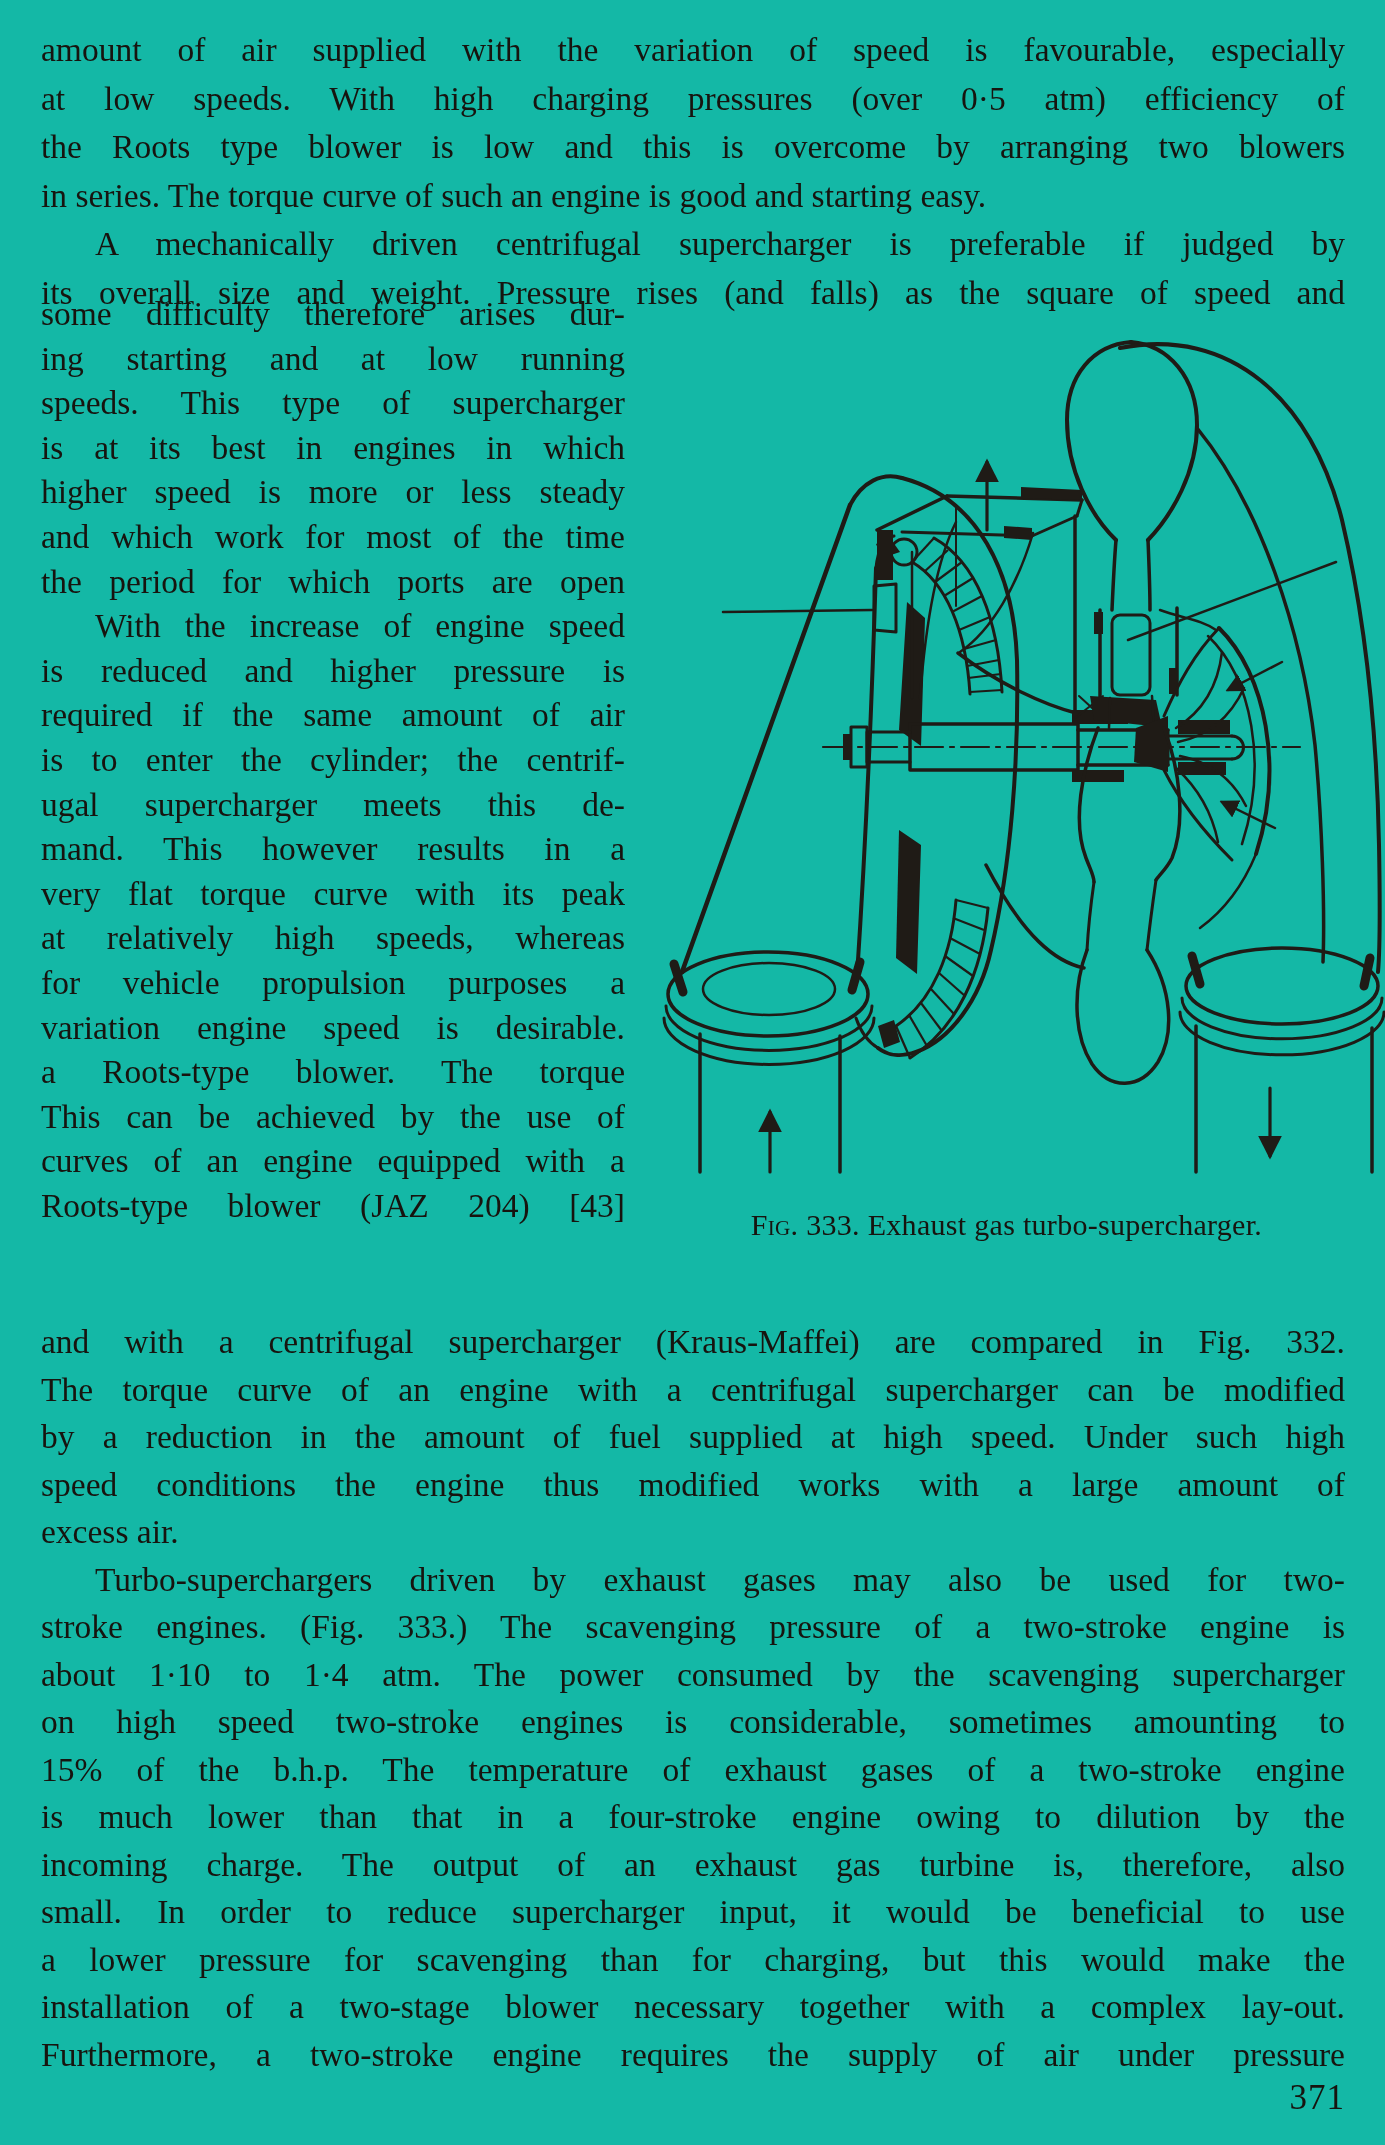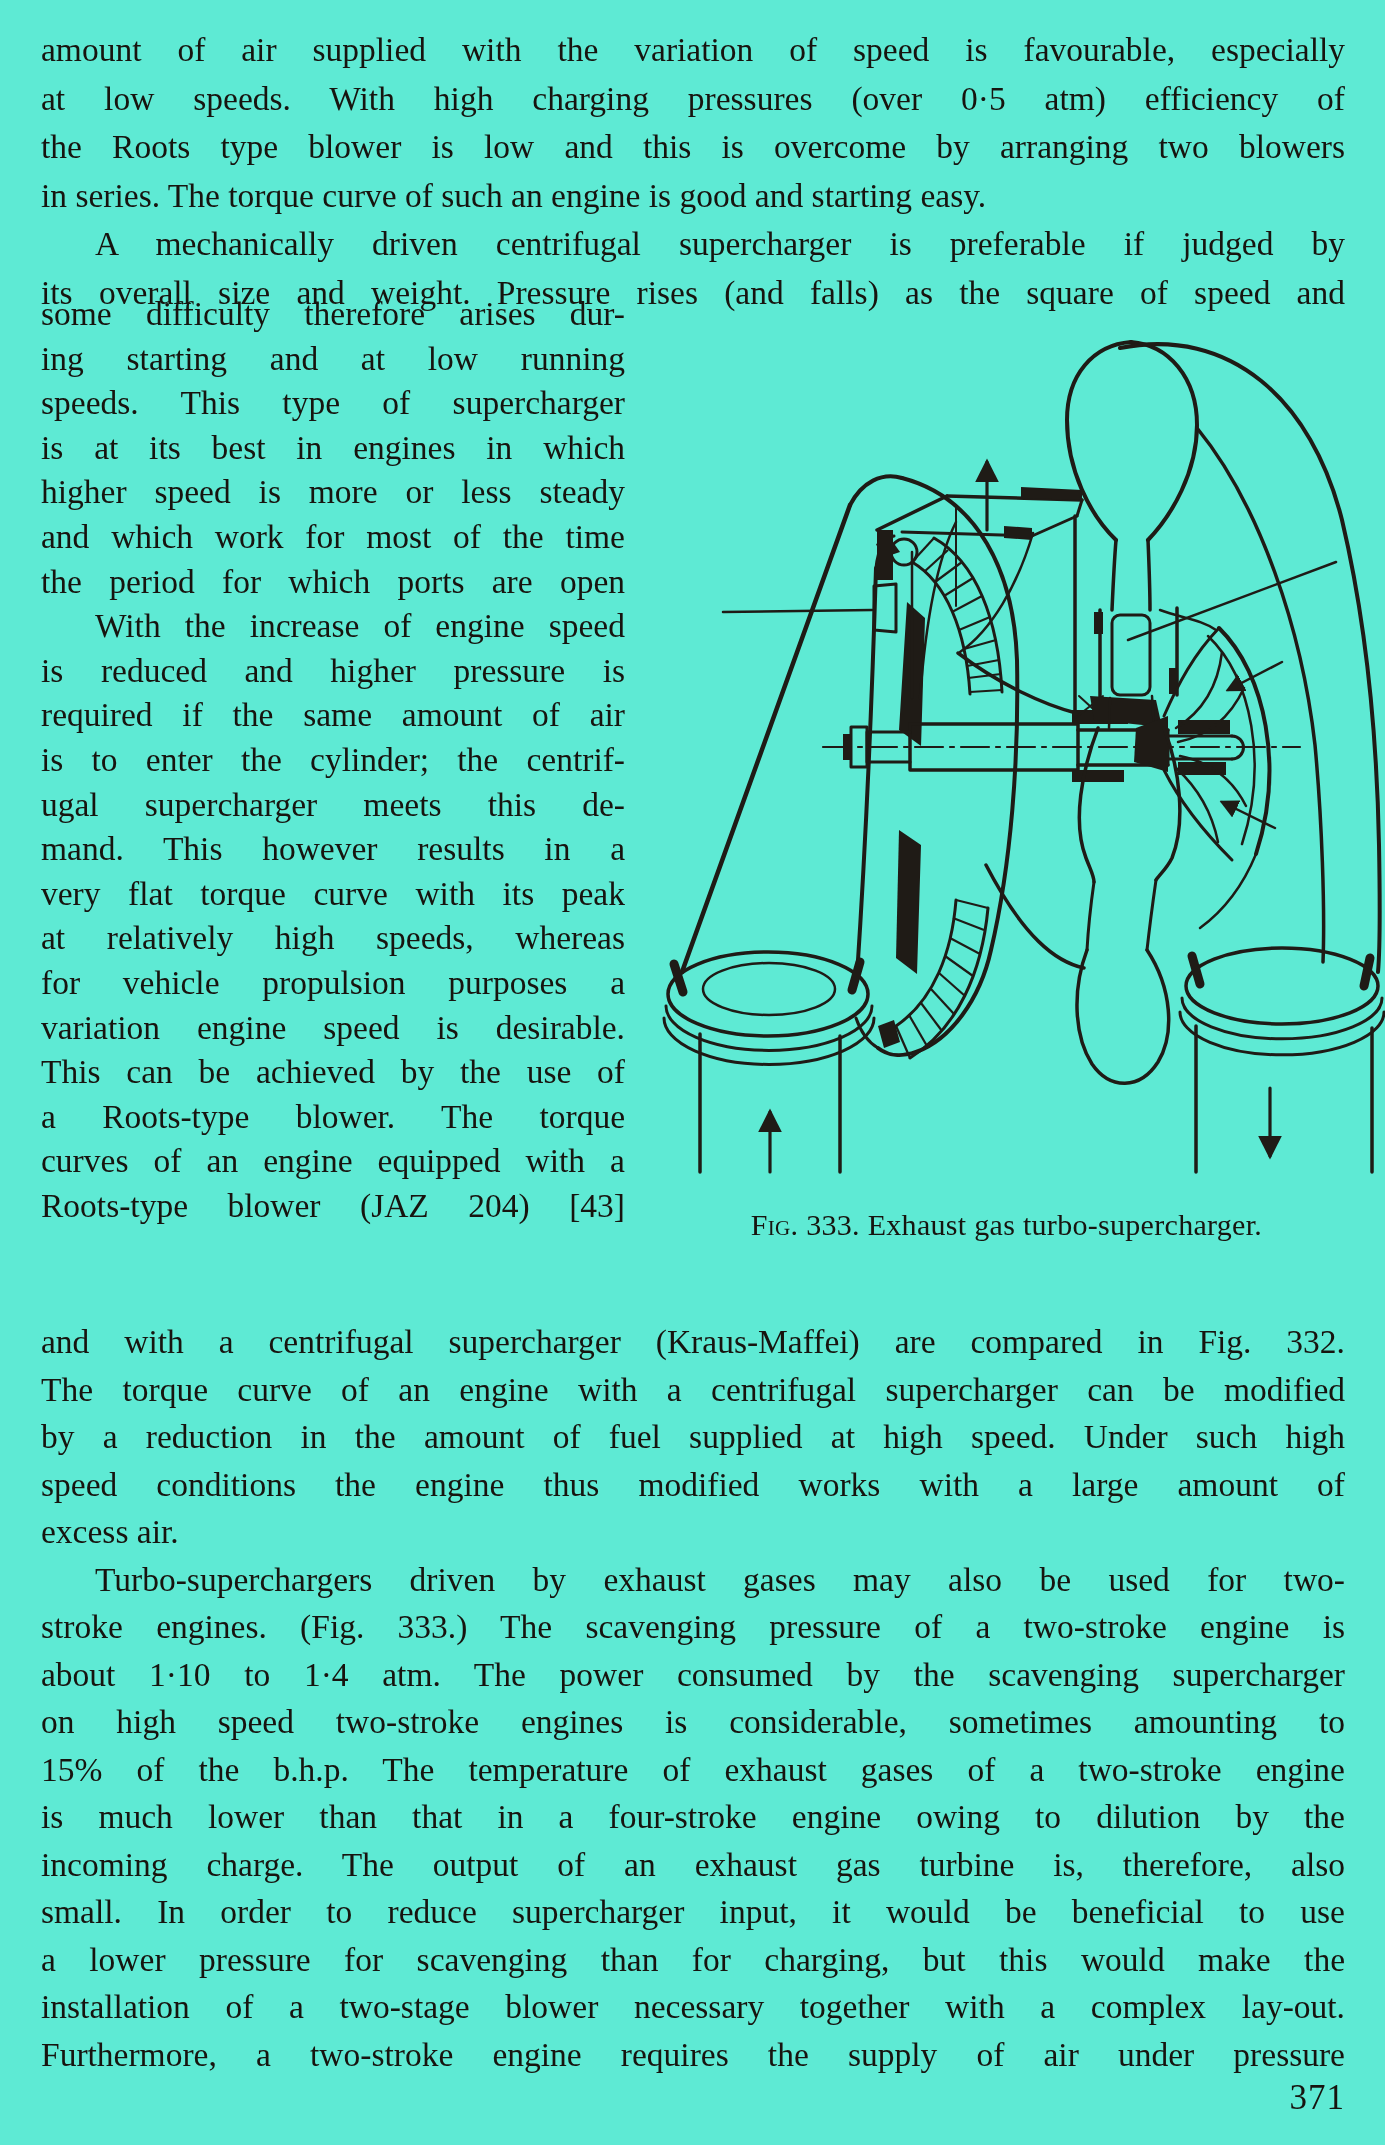--- a/index.html
+++ b/index.html
@@ -1,18 +1,18 @@
 <!DOCTYPE html>
 <html><head>
 <meta charset="utf-8">
 <style>
   html,body { margin:0; padding:0; background:#d8d5cc; }
   .page {
     position:relative; width:1385px; height:2145px;
-    background:#5eead4;
+    background:#14b8a6;
     font-family:"Liberation Serif", serif;
     color:#17140f;
     overflow:hidden;
   }
   .block { position:absolute; font-size:33.5px; }
   .tline { text-align:justify; text-align-last:justify; white-space:normal; }
   .tline.last { text-align-last:left; }
   .tline.indent { text-indent:54px; }
   #top-block    { left:41px;  top:26px;   width:1304px; line-height:48.6px; }
   #left-column  { left:41px;  top:292px;  width:584px;  line-height:44.6px; }
@@ -54,22 +54,22 @@
       <div class="tline indent">With the increase of engine speed</div>
       <div class="tline">is reduced and higher pressure is</div>
       <div class="tline">required if the same amount of air</div>
       <div class="tline">is to enter the cylinder; the centrif-</div>
       <div class="tline">ugal supercharger meets this de-</div>
       <div class="tline">mand. This however results in a</div>
       <div class="tline">very flat torque curve with its peak</div>
       <div class="tline">at relatively high speeds, whereas</div>
       <div class="tline">for vehicle propulsion purposes a</div>
       <div class="tline">variation engine speed is desirable.</div>
+      <div class="tline">a Roots-type blower. The torque</div>
       <div class="tline">This can be achieved by the use of</div>
-      <div class="tline">a Roots-type blower. The torque</div>
       <div class="tline">curves of an engine equipped with a</div>
       <div class="tline">Roots-type blower (JAZ 204) [43]</div>
     </div>
 
   <div id="figure-wrap">
     <svg width="765" height="905" viewBox="0 0 765 905">
       <defs>
         <marker id="ah" viewBox="0 0 10 10" refX="8.5" refY="5" markerWidth="7.5" markerHeight="7.5" orient="auto-start-reverse">
           <path d="M0,0 L10,5 L0,10 z" fill="#1f1b16"></path>
         </marker>

